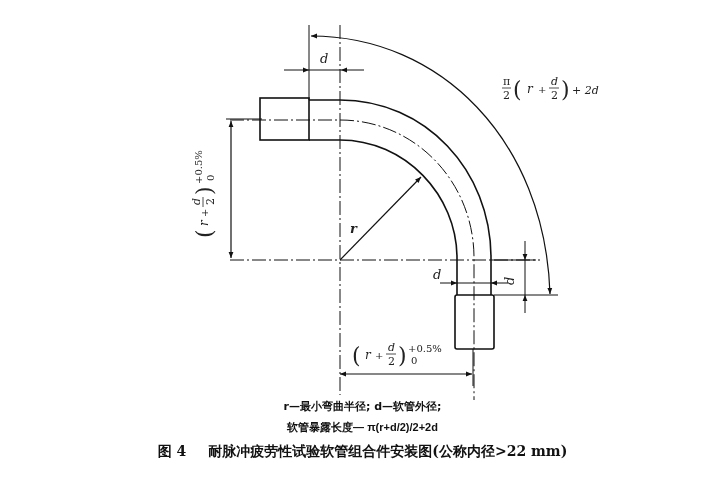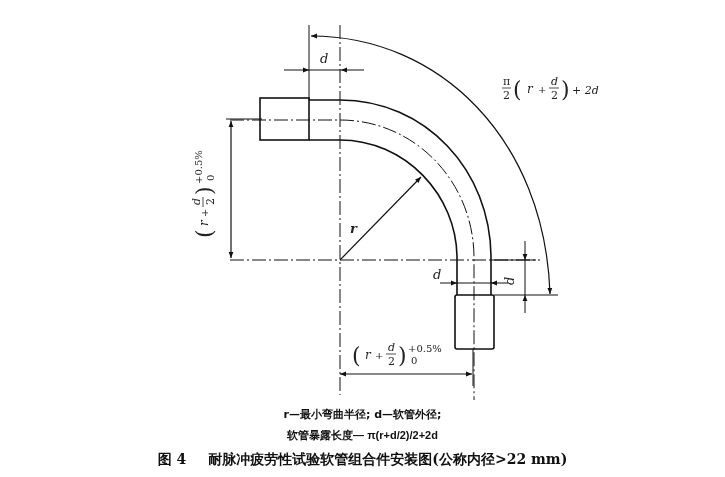--- a/index.html
+++ b/index.html
@@ -1,20 +1,20 @@
 <!DOCTYPE html>
 <html><head>
 <meta charset="utf-8">
 <style>
   html, body { margin:0; padding:0; background:#ffffff; }
   body { width:725px; height:477px; position:relative; overflow:hidden; font-family:"DejaVu Serif", serif; color:#111; }
   svg#drawing { position:absolute; left:0; top:0; }
   .math { font-family:"DejaVu Serif", serif; font-style:italic; fill:#222; }
   .up { font-family:"DejaVu Serif", serif; fill:#222; }
-  .caption { position:absolute; left:0; width:725px; text-align:center; white-space:nowrap;margin-top:8px; }
+  .caption { position:absolute; left:0; width:725px; text-align:center; white-space:nowrap; }
   #legend1 { top:399px; font-size:11px; font-weight:bold; font-family:"DejaVu Sans", sans-serif; left:0; }
   #legend2 { top:420px; font-size:11px; font-weight:bold; font-family:Liberation Sans, sans-serif; left:0; }
   #figcap { top:443px; font-size:14px; font-family:"DejaVu Serif", serif; font-weight:bold; }
   #figcap .num { margin-right:22px; }
 </style>
 </head>
 <body>
 
 <svg id="drawing" width="725" height="477" viewBox="0 0 725 477" xmlns="http://www.w3.org/2000/svg">
   <defs>

